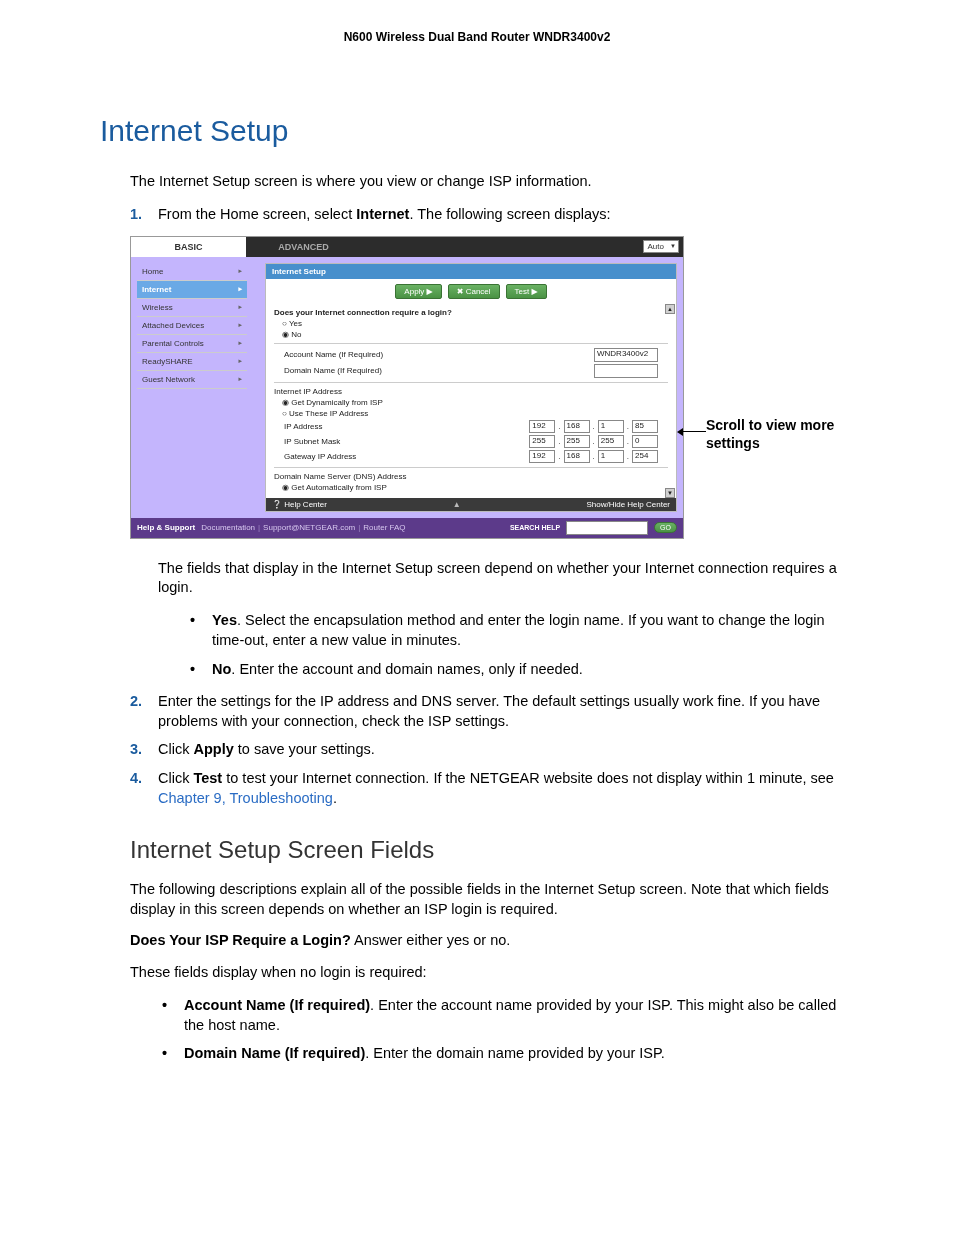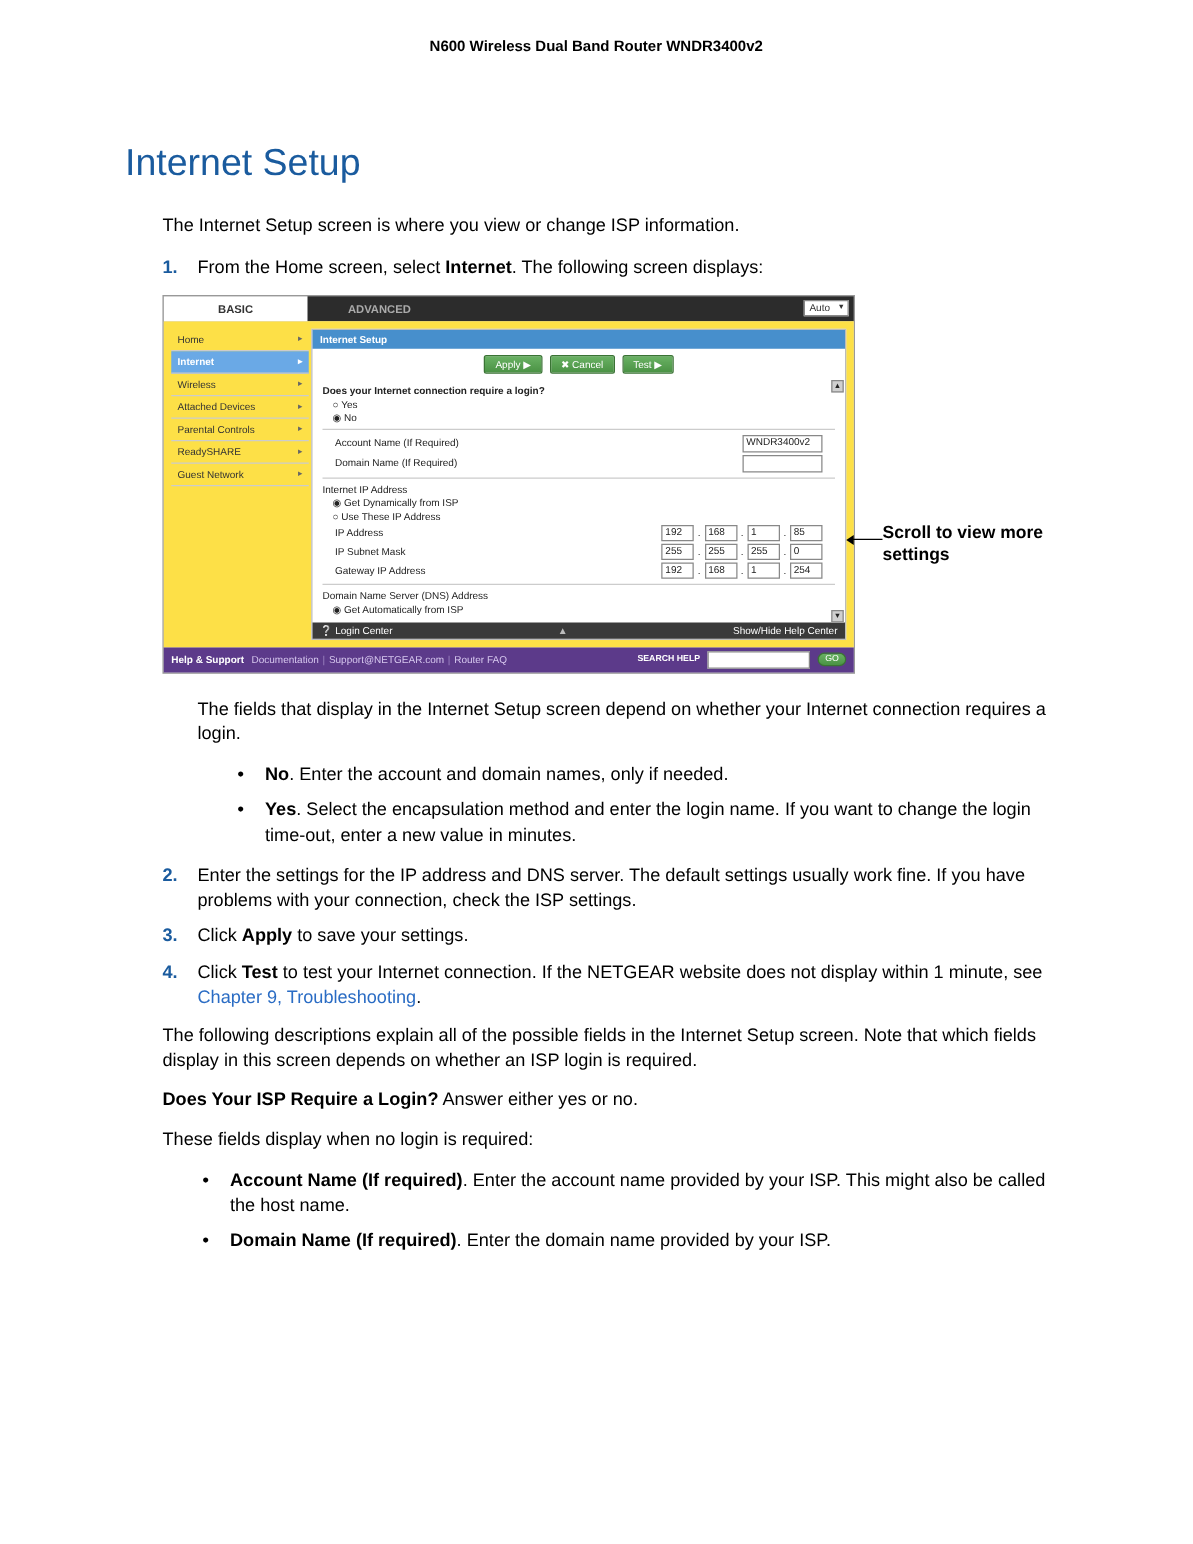--- a/index.html
+++ b/index.html
@@ -144,23 +144,23 @@
   }
   .router .auto-select::after {
     content: "▼";
     position: absolute;
     right: 2px;
     top: 2px;
     font-size: 6px;
   }
   .router .main {
     display: flex;
-    background: #fde047;
+    background: #c4b5fd;
     padding: 6px;
-    gap: 2px;
+    gap: 18px;
   }
   .router .side {
     width: 110px;
   }
   .router .side-item {
     display: flex;
     justify-content: space-between;
     align-items: center;
     padding: 4px 5px;
     border-bottom: 1px solid #ccc;
@@ -429,21 +429,21 @@
             <div class="label-b">Domain Name Server (DNS) Address</div>
             <div class="radio-line">◉ <span>Get Automatically from ISP</span></div>
             <div class="scroll-mark">
               <div class="scroll-up">▲</div>
               <div style="position:absolute;bottom:0;left:0;right:0;">
                 <div class="scroll-down">▼</div>
               </div>
             </div>
           </div>
           <div class="help-bar">
-            <span>❔ Login Center</span>
+            <span>❔ Help Center</span>
             <span class="mid-arrow">▲</span>
             <span>Show/Hide Help Center</span>
           </div>
         </div>
       </div>
       <div class="hs-bar">
         <span class="label-b">Help &amp; Support</span>
         <span class="links">
           <span>Documentation</span><span class="sep">|</span><span>Support@NETGEAR.com</span><span class="sep">|</span><span>Router FAQ</span>
         </span>
@@ -453,30 +453,31 @@
         <span class="go">GO</span>
       </div>
     </div>
     <div class="callout-line"></div>
     <div class="callout">Scroll to view more settings</div>
   </div>
 
   <p class="body-text" style="margin-left:58px;">The fields that display in the Internet Setup screen depend on whether your Internet connection requires a login.</p>
 
   <ul class="bullets" style="margin-left:88px;">
+    <li><b>Yes</b><span>. Select the encapsulation method and enter the login name. If you want to change the login time-out, enter a new value in minutes.</span></li>
     <li><b>No</b><span>. Enter the account and domain names, only if needed.</span></li>
-    <li><b>Yes</b><span>. Select the encapsulation method and enter the login name. If you want to change the login time-out, enter a new value in minutes.</span></li>
   </ul>
 
   <ol class="ordered">
     <li><span class="num">2.</span><span>Enter the settings for the IP address and DNS server. The default settings usually work fine. If you have problems with your connection, check the ISP settings.</span></li>
     <li><span class="num">3.</span><span>Click </span><b>Apply</b><span> to save your settings.</span></li>
     <li><span class="num">4.</span><span>Click </span><b>Test</b><span> to test your Internet connection. If the NETGEAR website does not display within 1 minute, see </span><span class="link">Chapter 9, Troubleshooting</span><span>.</span></li>
   </ol>
 
+  <h2 class="subheading" style="margin-left:30px;">Internet Setup Screen Fields</h2>
 
   <p class="body-text">The following descriptions explain all of the possible fields in the Internet Setup screen. Note that which fields display in this screen depends on whether an ISP login is required.</p>
   <p class="body-text"><b>Does Your ISP Require a Login?</b><span> Answer either yes or no.</span></p>
   <p class="body-text">These fields display when no login is required:</p>
 
   <ul class="bullets">
     <li><b>Account Name (If required)</b><span>. Enter the account name provided by your ISP. This might also be called the host name.</span></li>
     <li><b>Domain Name (If required)</b><span>. Enter the domain name provided by your ISP.</span></li>
   </ul>
 

